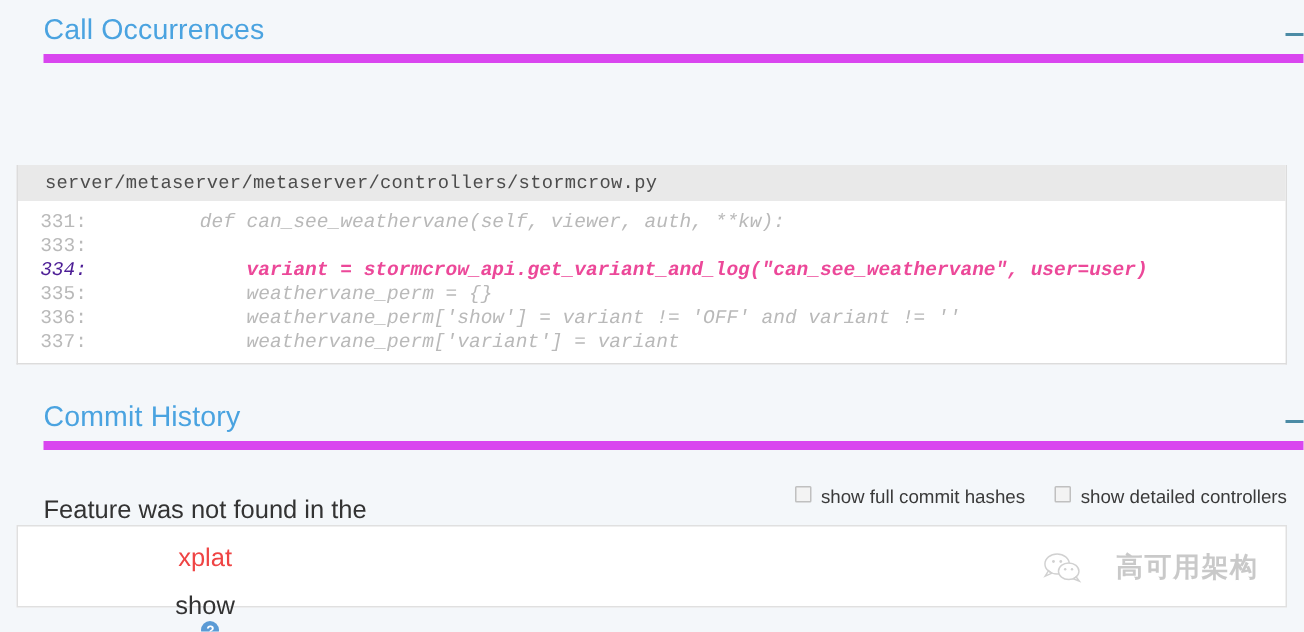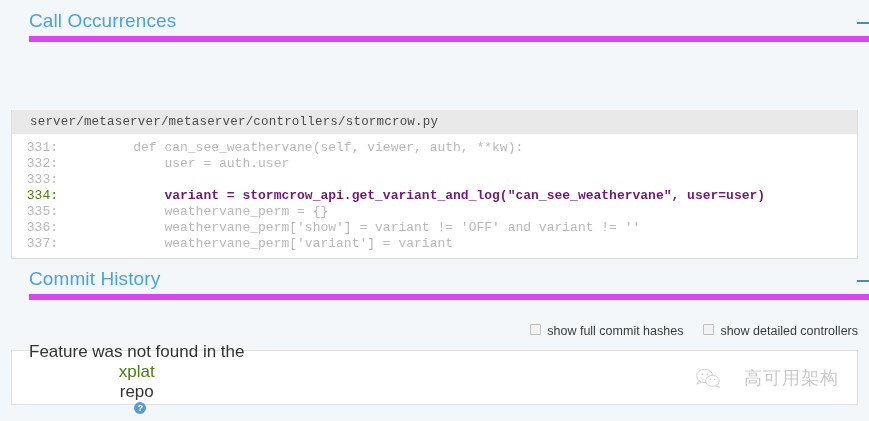--- a/index.html
+++ b/index.html
@@ -81,23 +81,24 @@
   .code-row .lineno {
     width: 54px;
     text-align: right;
     padding-right: 8px;
     flex: 0 0 auto;
     color: #b9b9b9;
   }
   .code-row .linetext {
     flex: 1 1 auto;
     color: #b9b9b9;
-  }
-  .code-row.hit .lineno { color: #4d7c0f; }
-  .code-row.hit .linetext { color: #701a75; font-weight: bold; }
+    font-style: italic;
+  }
+  .code-row.hit .lineno { color: #4c1d95; font-style: italic; }
+  .code-row.hit .linetext { color: #ec4899; font-weight: bold; }
 
   
   .commit-options {
     position: absolute;
     right: 11px;
     top: 324px;
     display: flex;
     align-items: center;
     gap: 20px;
     font-size: 12.5px;
@@ -129,23 +130,23 @@
   .notfound-text {
     font-size: 17px;
     color: #333333;
     margin-left: 17px;
     display: flex;
     align-items: center;
     white-space: nowrap;
     flex-direction: column;
   }
   .notfound-text .repo-link {
-    color: #4d7c0f;
+    color: #ef4444;
     text-decoration: none;
-    margin: 0 5px;
+    margin: 12px 5px;
   }
   .help-icon {
     display: inline-block;
     width: 12px; height: 12px;
     border-radius: 50%;
     background: #5b9bd5;
     color: #ffffff;
     font-size: 9px;
     line-height: 12px;
     text-align: center;
@@ -159,20 +160,21 @@
   .watermark {
     position: absolute;
     right: 18px;
     top: 50%;
     transform: translateY(-50%);
     display: flex;
     align-items: center;
     gap: 23px;
     opacity: 0.45;
     pointer-events: none;
+    font-weight: bold;
   }
   .watermark .wx-logo { width: 26px; height: 22px; display: block; }
   .watermark .wm-text {
     font-size: 18px;
     color: #8a8a8a;
     font-family: "DejaVu Sans", sans-serif;
     letter-spacing: 1px;
     white-space: nowrap;
   }
 </style>
@@ -190,24 +192,20 @@
 
   <div class="code-panel">
     <div class="code-filename">server/metaserver/metaserver/controllers/stormcrow.py</div>
     <div class="code-lines">
 
       <div class="code-row">
         <span class="lineno">331:</span>
         <span class="linetext">    def can_see_weathervane(self, viewer, auth, **kw):</span>
       </div>
 
-      <div class="code-row">
-        <span class="lineno">332:</span>
-        <span class="linetext">        user = auth.user</span>
-      </div>
 
       <div class="code-row">
         <span class="lineno">333:</span>
         <span class="linetext"></span>
       </div>
 
       <div class="code-row hit">
         <span class="lineno">334:</span>
         <span class="linetext">        variant = stormcrow_api.get_variant_and_log("can_see_weathervane", user=user)</span>
       </div>
@@ -245,21 +243,21 @@
     <span class="opt">
       <span class="cbx"></span>
       <label>show detailed controllers</label>
     </span>
   </div>
 
   <div class="notfound-box">
     <div class="notfound-text">
       <span>Feature was not found in the</span>
       <a class="repo-link" href="#">xplat</a>
-      <span>repo</span>
+      <span>show</span>
       <span class="help-icon">?</span>
     </div>
 
     <div class="watermark">
       <svg class="wx-logo" viewBox="0 0 32 26">
         <ellipse cx="12" cy="10.5" rx="10" ry="8.2" fill="none" stroke="#9a9a9a" stroke-width="1.2"></ellipse>
         <path d="M5 16 L2.2 20.5 L7.4 18.2 Z" fill="none" stroke="#9a9a9a" stroke-width="1.2"></path>
         <ellipse cx="21.5" cy="16.5" rx="8.4" ry="6.8" fill="#ffffff" stroke="#9a9a9a" stroke-width="1.2"></ellipse>
         <path d="M27.5 21 L30.2 24.6 L25.6 22.8 Z" fill="#ffffff" stroke="#9a9a9a" stroke-width="1.2"></path>
         <circle cx="9" cy="8.5" r="1.15" fill="#9a9a9a"></circle>

